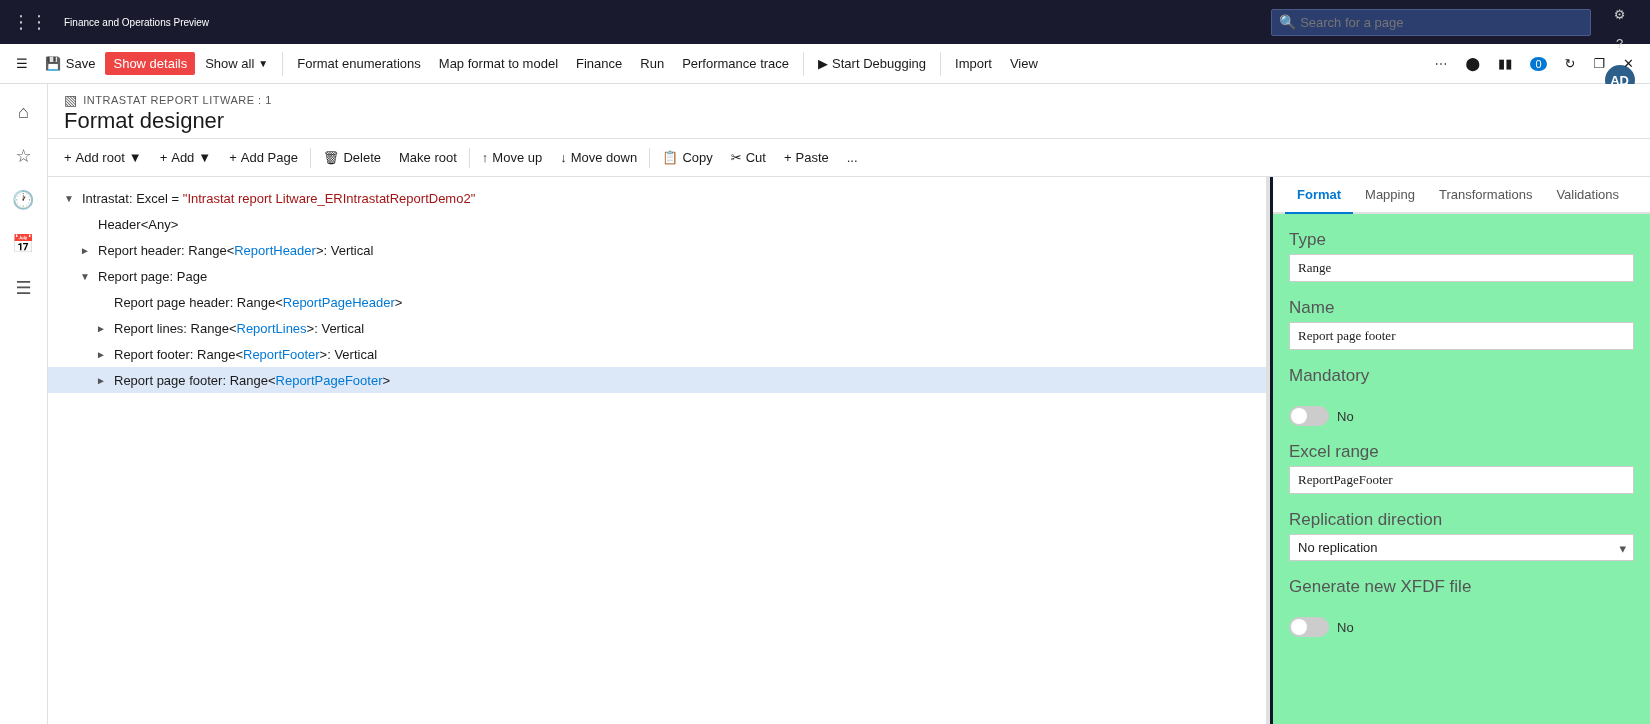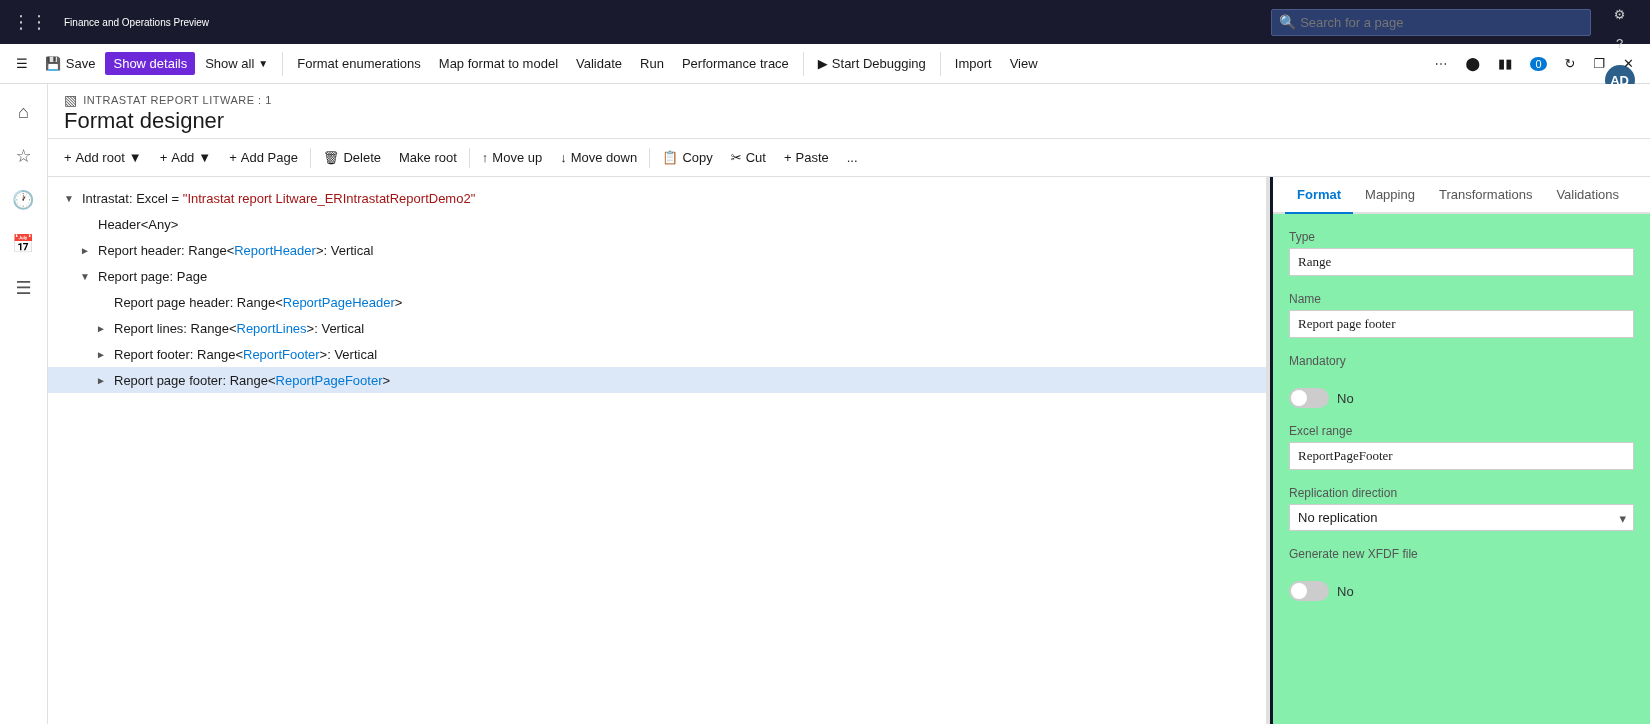--- a/index.html
+++ b/index.html
@@ -62,21 +62,21 @@
       align-items: center;
       gap: 4px;
       padding: 4px 8px;
       font-size: 13px;
       cursor: pointer;
       border: none;
       background: transparent;
       color: #1a1a1a;
       white-space: nowrap;
     }
-    .action-bar .btn.active { background: #6d28d9; color: #fff; border-radius: 2px; }
+    .action-bar .btn.active { background: #ef4444; color: #fff; border-radius: 2px; }
     .action-bar .separator { width: 1px; background: #ddd; height: 24px; margin: 0 4px; }
     .action-bar .dropdown-arrow { font-size: 10px; }
 
     
     .main-layout {
       display: flex;
       height: calc(724px - 44px - 40px);
     }
 
     
@@ -215,21 +215,21 @@
     }
     .right-tab.active { color: #0078d4; border-bottom-color: #0078d4; font-weight: 600; }
 
     
     .right-content {
       padding: 16px;
       overflow-y: auto;
       flex: 1;
     }
     .field-group { margin-bottom: 16px; }
-    .field-label { font-size: 12px; color: #555; margin-bottom: 4px; }
+    .field-label { font-size: 17px; color: #555; margin-bottom: 4px; }
     .field-input {
       width: 100%;
       padding: 5px 8px;
       border: 1px solid #ccc;
       background: #fff;
       font-size: 13px;
       color: #1a1a1a;
       font-family: Liberation Serif, serif;
     }
 
@@ -316,21 +316,21 @@
     <span class="dropdown-arrow">▼</span>
   </button>
   <div class="separator"></div>
   <button class="btn">
     <span>Format enumerations</span>
   </button>
   <button class="btn">
     <span>Map format to model</span>
   </button>
   <button class="btn">
-    <span>Validate</span>
+    <span>Finance</span>
   </button>
   <button class="btn">
     <span>Run</span>
   </button>
   <button class="btn">
     <span>Performance trace</span>
   </button>
   <div class="separator"></div>
   <button class="btn">
     <span>▶</span>

